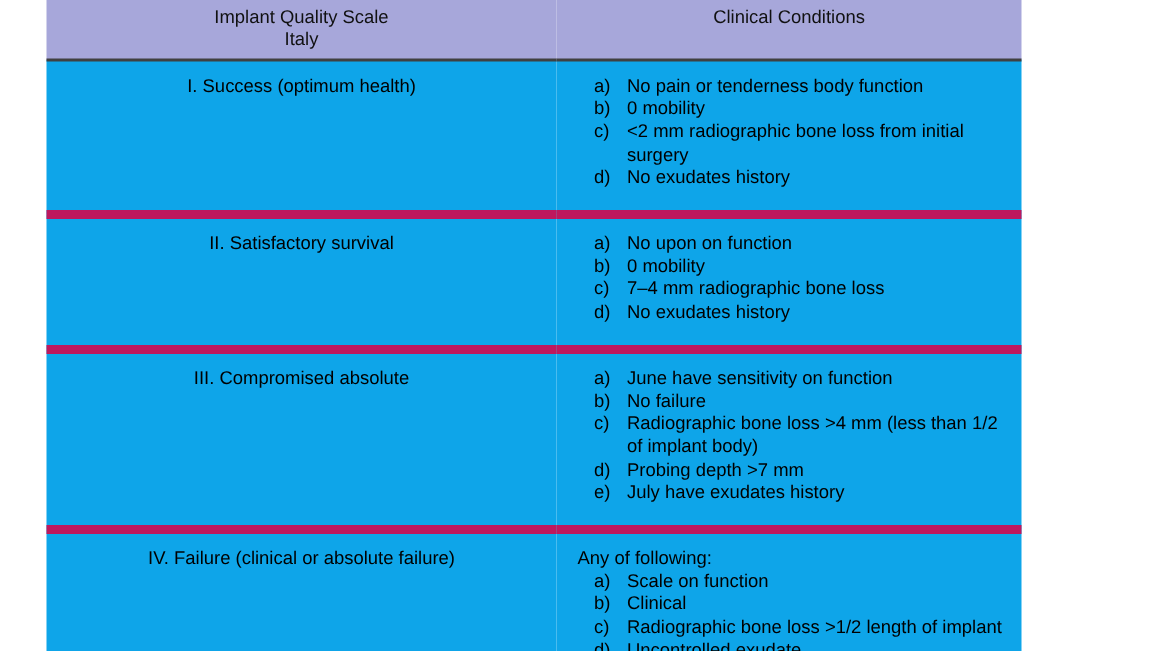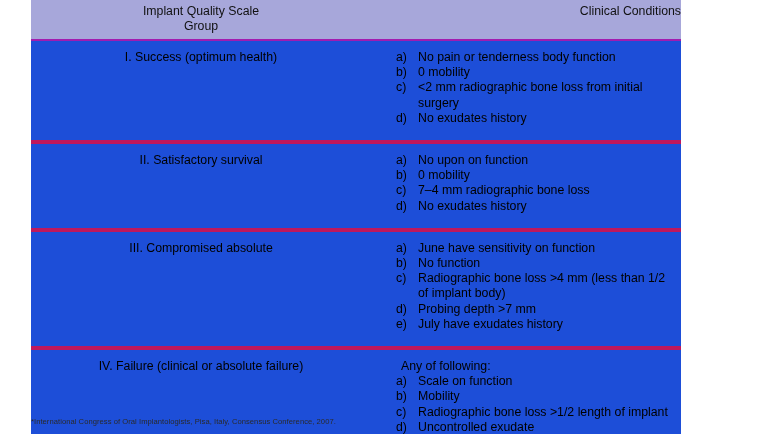--- a/index.html
+++ b/index.html
@@ -33,61 +33,61 @@
 
   table.iqs {
     width: 650px;
     border-collapse: collapse;
     table-layout: fixed;
   }
 
   
   thead th {
     background: #a7a7da;
-    border-bottom: 2px solid #a21caf;
+    border-bottom: 2px solid #404040;
     padding: 4px 0 5px 0;
     font-weight: normal;
     font-size: 12.3px;
     line-height: 15px;
     text-align: center;
     vertical-align: top;
     color: #111111;
   }
   th.col-group   { width: 340px; }
-  th.col-clin    { width: 310px; text-align: right; }
+  th.col-clin    { width: 310px; }
 
   .hdr-line { display: block; white-space: pre; }
 
   
   tbody td {
-    background: #1d4ed8;
+    background: #0ea5e9;
     vertical-align: top;
     padding: 0;
   }
   tbody tr + tr td {
-    border-top: 4px solid #be185d;
+    border-top: 6px solid #be185d;
   }
   tbody tr:last-child td {
     border-bottom: 3px solid #161678;
   }
 
   td.group-cell {
     text-align: center;
     font-size: 12.3px;
     line-height: 15px;
     padding: 9px 6px 14px 6px;
   }
   td.cond-cell {
     padding: 9px 4px 14px 14px;
     font-size: 12.3px;
     line-height: 15.2px;
   }
 
   .any-line {
-    margin: 0 0 0 16px;
+    margin: 0 0 0 0;
     padding: 0;
   }
 
   ol.cond-list {
     list-style: none;
     margin: 0;
     padding: 0 0 0 11px;
   }
   ol.cond-list > li {
     position: relative;
@@ -119,21 +119,21 @@
 <body>
 
 <div id="page">
 
   <div class="table-wrap">
     <table class="iqs">
       <thead>
         <tr>
           <th class="col-group">
             <span class="hdr-line">Implant Quality Scale</span>
-            <span class="hdr-line">Group</span>
+            <span class="hdr-line">Italy</span>
           </th>
           <th class="col-clin">Clinical Conditions</th>
         </tr>
       </thead>
       <tbody id="tbody">
           <tr>
             <td class="group-cell">I. Success (optimum health)</td>
             <td class="cond-cell">
               <ol class="cond-list">
                 <li><span class="marker">a)</span><span class="ctext">No pain or tenderness body function</span></li>
@@ -152,39 +152,38 @@
                 <li><span class="marker">c)</span><span class="ctext">7–4 mm radiographic bone loss</span></li>
                 <li><span class="marker">d)</span><span class="ctext">No exudates history</span></li>
               </ol>
             </td>
           </tr>
           <tr>
             <td class="group-cell">III. Compromised absolute</td>
             <td class="cond-cell">
               <ol class="cond-list">
                 <li><span class="marker">a)</span><span class="ctext">June have sensitivity on function</span></li>
-                <li><span class="marker">b)</span><span class="ctext">No function</span></li>
+                <li><span class="marker">b)</span><span class="ctext">No failure</span></li>
                 <li><span class="marker">c)</span><span class="ctext">Radiographic bone loss &gt;4 mm (less than 1/2 of implant body)</span></li>
                 <li><span class="marker">d)</span><span class="ctext">Probing depth &gt;7 mm</span></li>
                 <li><span class="marker">e)</span><span class="ctext">July have exudates history</span></li>
               </ol>
             </td>
           </tr>
           <tr>
             <td class="group-cell">IV. Failure (clinical or absolute failure)</td>
             <td class="cond-cell">
               <div class="any-line">Any of following:</div>
               <ol class="cond-list">
                 <li><span class="marker">a)</span><span class="ctext">Scale on function</span></li>
-                <li><span class="marker">b)</span><span class="ctext">Mobility</span></li>
+                <li><span class="marker">b)</span><span class="ctext">Clinical</span></li>
                 <li><span class="marker">c)</span><span class="ctext">Radiographic bone loss &gt;1/2 length of implant</span></li>
                 <li><span class="marker">d)</span><span class="ctext">Uncontrolled exudate</span></li>
                 <li><span class="marker">e)</span><span class="ctext">No longer in mouth</span></li>
               </ol>
             </td>
           </tr>
         </tbody>
     </table>
   </div>
 
-  <div class="footnote">*International Congress of Oral Implantologists, Pisa, Italy, Consensus Conference, 2007.</div>
 
 </div>
 
 </body></html>

